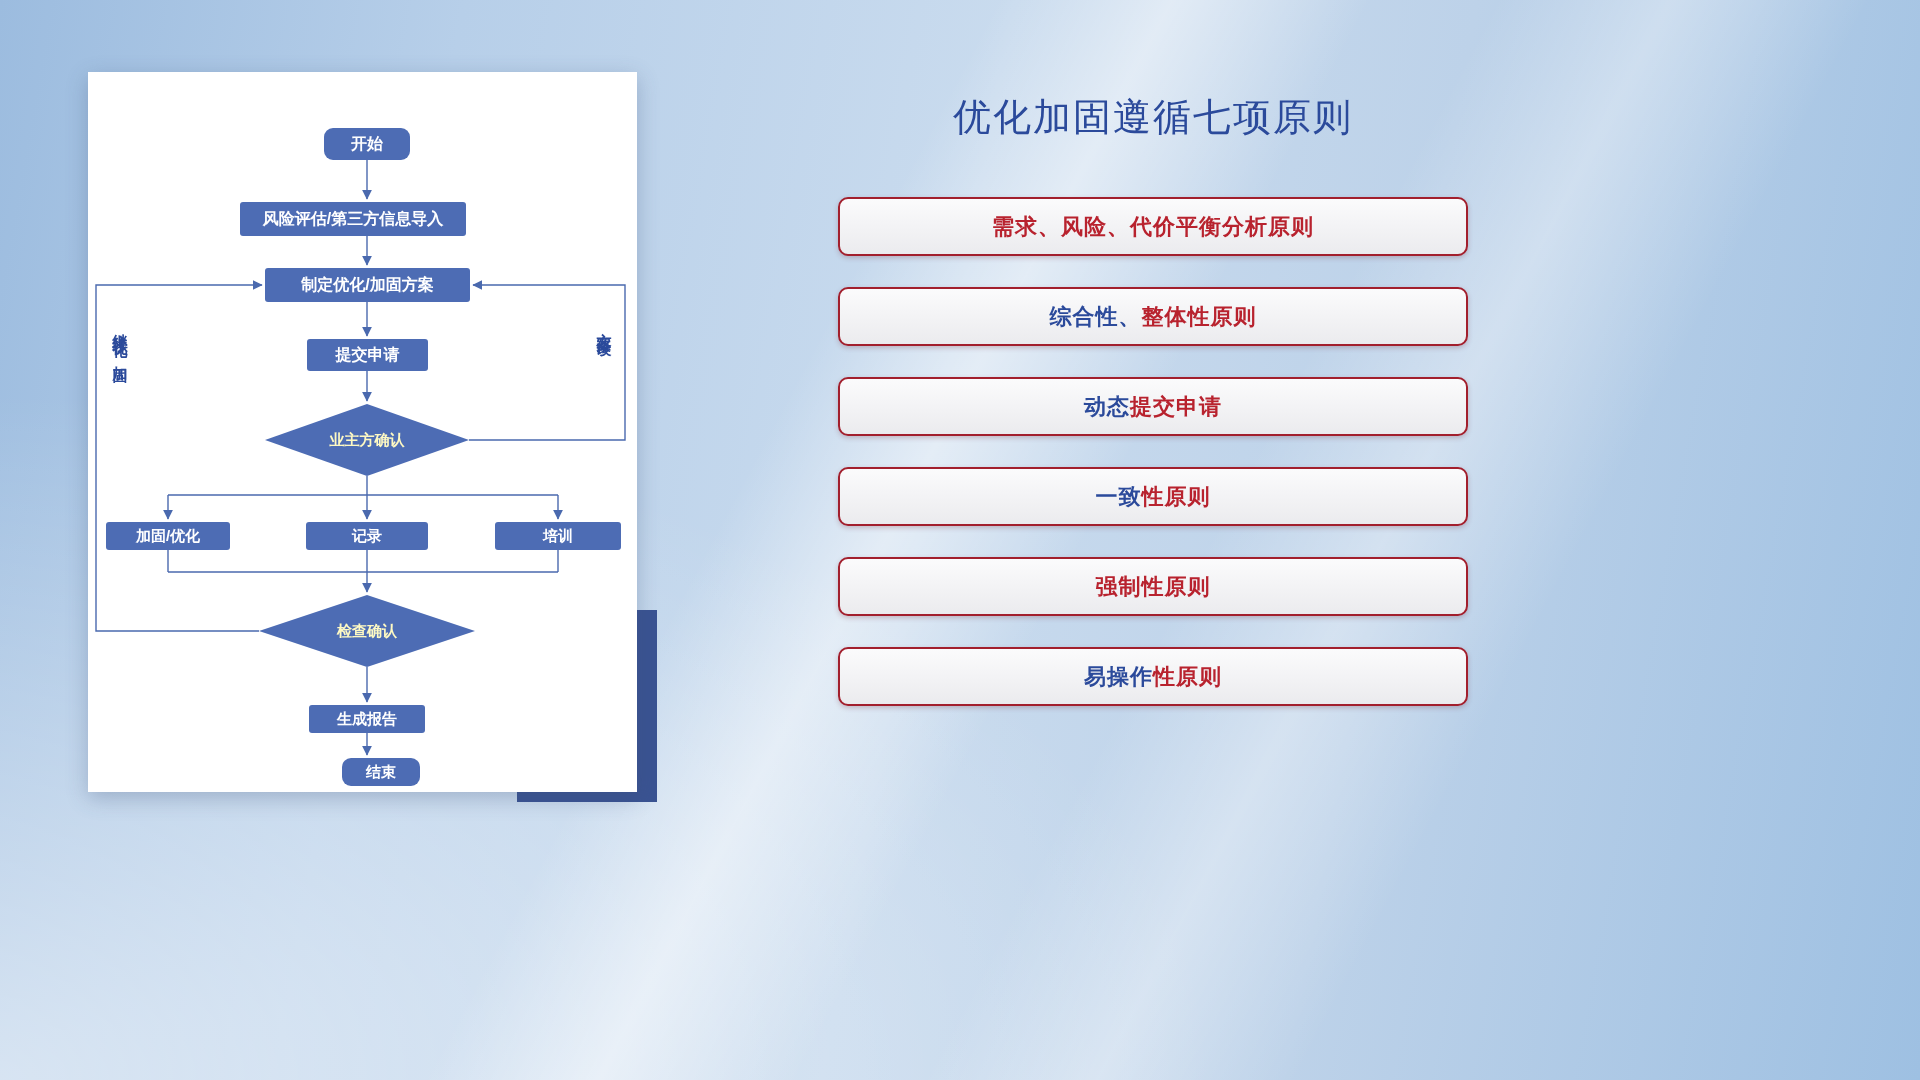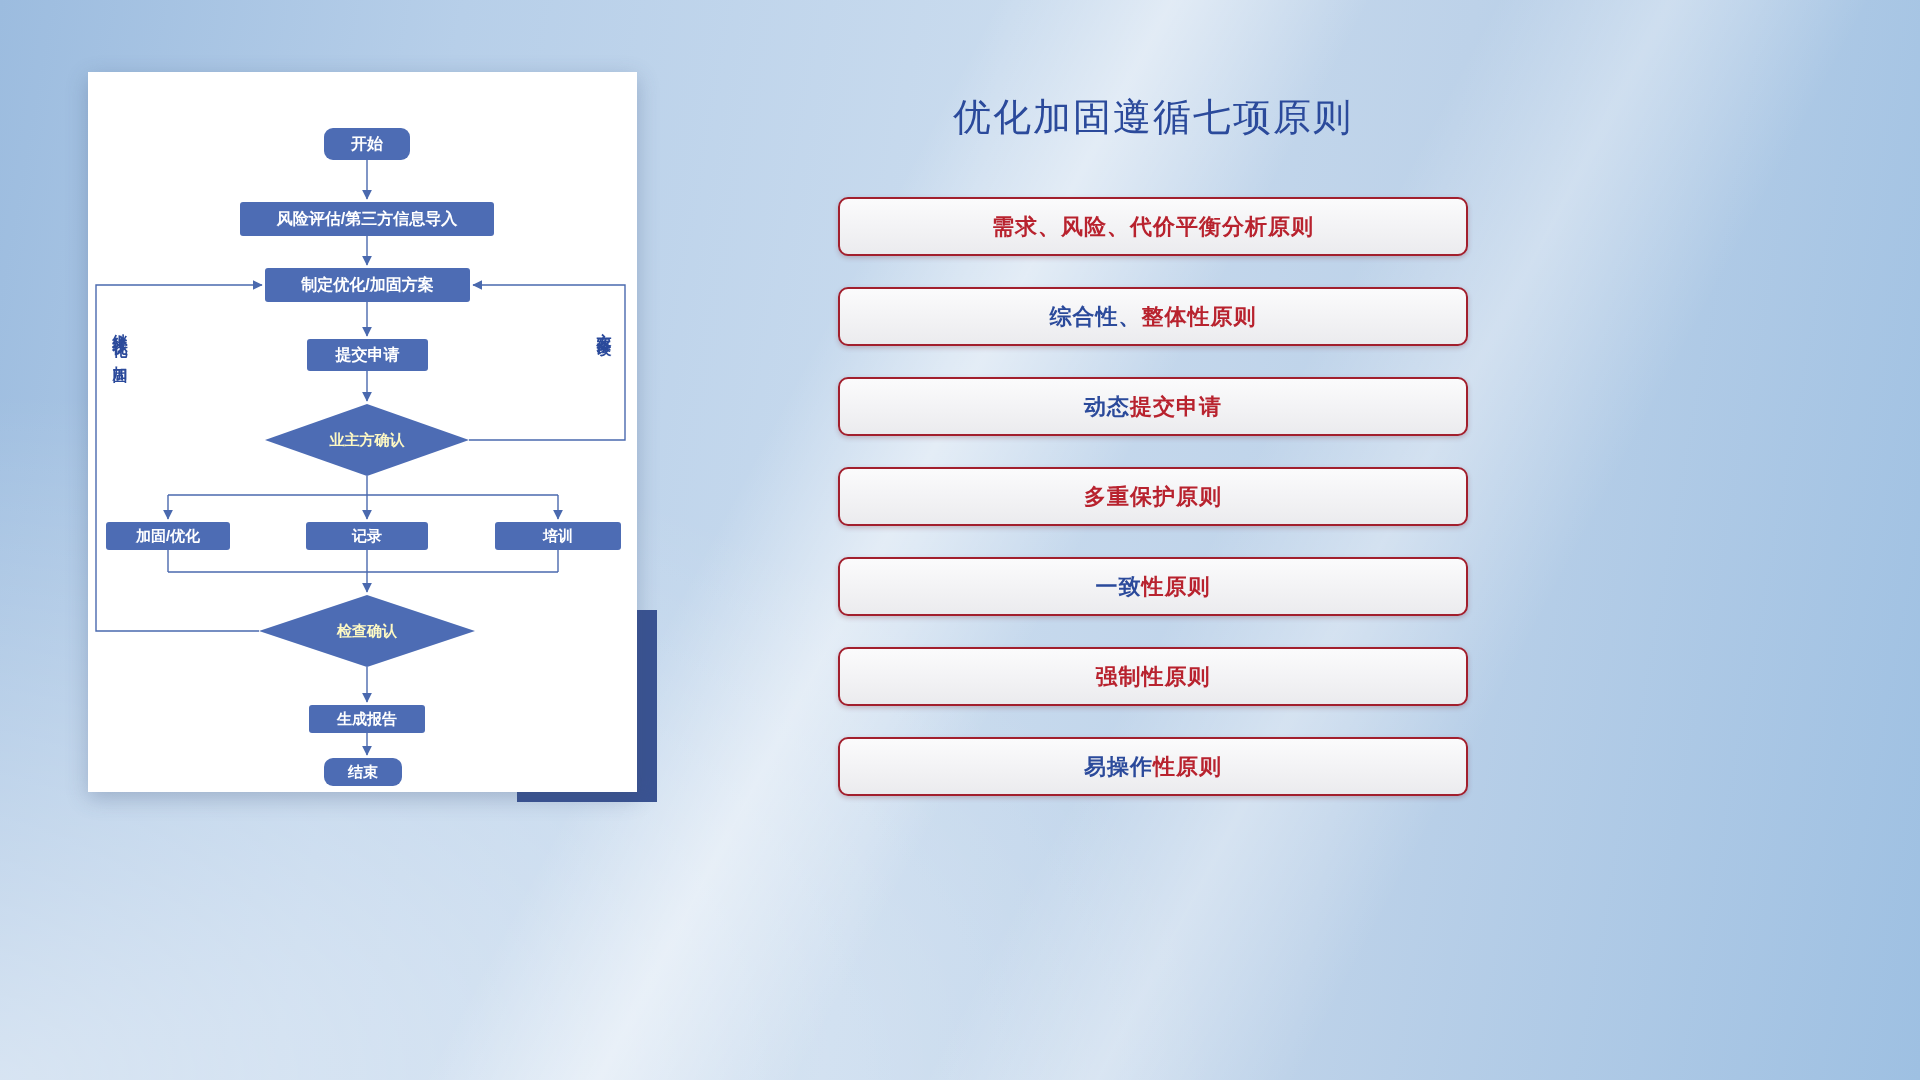--- a/index.html
+++ b/index.html
@@ -98,39 +98,39 @@
         <path class="cline" d="M80,500 H470"></path>
         <path class="cline" d="M279,500 V520" marker-end="url(#ah)"></path>
         <path class="cline" d="M279,595 V630" marker-end="url(#ah)"></path>
         <path class="cline" d="M279,659 V683" marker-end="url(#ah)"></path>
         <path class="cline" d="M171,559 H8 V213 H174" marker-end="url(#ah)"></path>
       </g>
     </svg>
 
     <div class="fc-node rounded" style="left:236px;top:56px;width:86px;height:32px">开始</div>
 
-    <div class="fc-node" style="left:152px;top:130px;width:254px;height:34px">风险评估/第三方信息导入</div>
+    <div class="fc-node" style="left:152px;top:130px;width:226px;height:34px">风险评估/第三方信息导入</div>
 
     <div class="fc-node" style="left:177px;top:196px;width:205px;height:34px">制定优化/加固方案</div>
 
     <div class="fc-node" style="left:219px;top:267px;width:121px;height:32px">提交申请</div>
 
     <div class="fc-diamond" style="left:177px;top:332px;width:204px;height:72px">业主方确认</div>
 
     <div class="fc-node sm" style="left:18px;top:450px;width:124px;height:28px">加固/优化</div>
 
     <div class="fc-node sm" style="left:218px;top:450px;width:122px;height:28px">记录</div>
 
     <div class="fc-node sm" style="left:407px;top:450px;width:126px;height:28px">培训</div>
 
     <div class="fc-diamond" style="left:171px;top:523px;width:216px;height:72px">检查确认</div>
 
     <div class="fc-node sm" style="left:221px;top:633px;width:116px;height:28px">生成报告</div>
 
-    <div class="fc-node rounded sm" style="left:236px;top:686px;width:78px;height:28px">结束</div>
+    <div class="fc-node rounded sm" style="left:254px;top:686px;width:78px;height:28px">结束</div>
 
     <div class="fc-vlabel" style="left:22px;top:250px;height:140px">继续优化/加固</div>
 
     <div class="fc-vlabel" style="left:506px;top:248px;height:100px">方案修改</div>
   </div>
 
   <div class="panel-title">优化加固遵循七项原则</div>
 
   <div class="pill-list">
     <div class="pill">
@@ -139,24 +139,20 @@
     </div>
     <div class="pill">
       <span class="seg-blue">综合性、</span>
         <span class="seg-red">整体性原则</span>
     </div>
     <div class="pill">
       <span class="seg-blue">动态</span>
         <span class="seg-red">提交申请</span>
     </div>
     <div class="pill">
-      <span class="seg-blue"></span>
-        <span class="seg-red">多重保护原则</span>
-    </div>
-    <div class="pill">
       <span class="seg-blue">一致</span>
         <span class="seg-red">性原则</span>
     </div>
     <div class="pill">
       <span class="seg-blue"></span>
         <span class="seg-red">强制性原则</span>
     </div>
     <div class="pill">
       <span class="seg-blue">易操作</span>
         <span class="seg-red">性原则</span>

